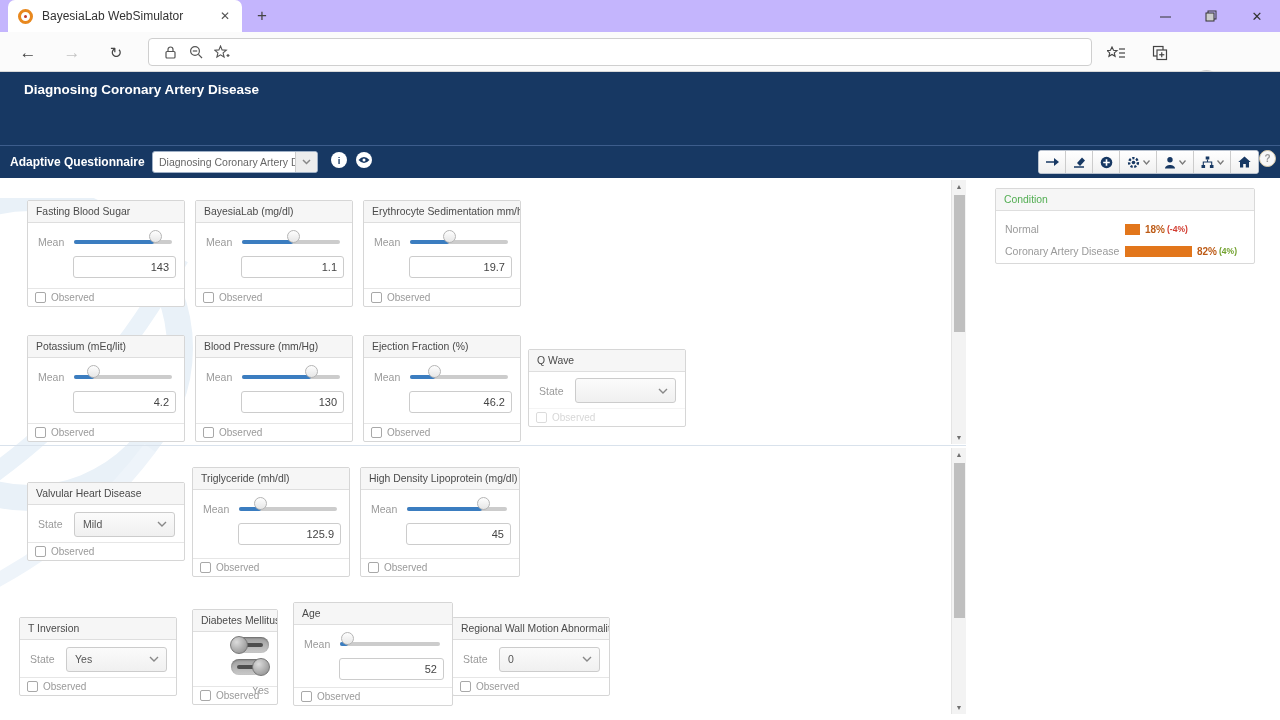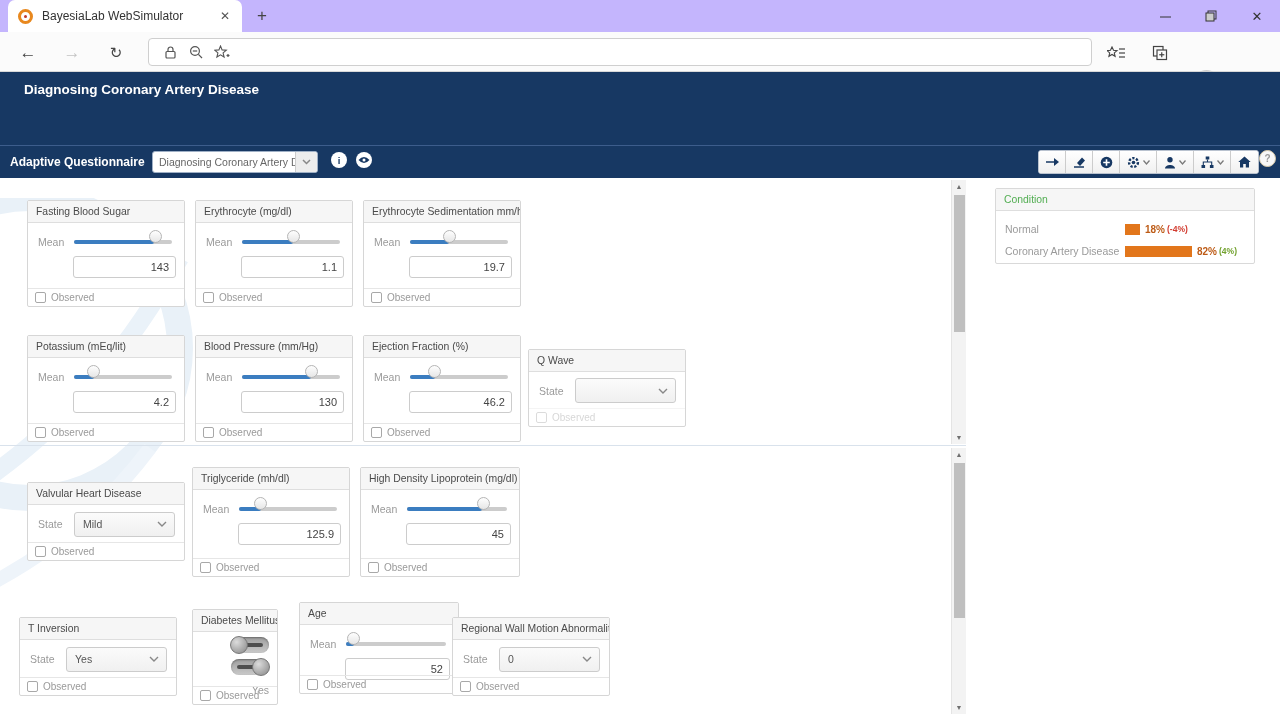--- a/index.html
+++ b/index.html
@@ -295,21 +295,21 @@
               </div>
             </div>
             <div class="row-input"><input class="val-input" readonly="" value="143" style=""></div>
           </div>
           <div class="card-footer">
             <span class="cb"></span>
             <span class="cb-label">Observed</span>
           </div>
         </div>
         <div class="card" style="left: 188px; top: 22px; width: 158px; height: 107px;">
-          <div class="card-header">Erythrocyte (mg/dl)</div>
+          <div class="card-header">BayesiaLab (mg/dl)</div>
           <div class="card-body" style="height: 66px;">
             <div class="row-mean">
               <span class="lbl">Mean</span>
               <div class="slider">
                 <div class="track">
                   <div class="fill" style="width: 52%;"></div>
                 </div>
                 <div class="thumb" style="left: 52%;"></div>
               </div>
             </div>
@@ -510,21 +510,21 @@
                 <div class="knob"></div>
               </div>
               <span class="opt-label">Yes</span>
             </div>
           </div>
           <div class="card-footer">
             <span class="cb checked"></span>
             <span class="cb-label">Observed</span>
           </div>
         </div>
-        <div class="card" style="left: 292px; top: 424px; width: 160px; height: 92px;">
+        <div class="card" style="left: 286px; top: 424px; width: 160px; height: 104px;">
           <div class="card-header">Age</div>
           <div class="card-body" style="height: 69px;">
             <div class="row-mean">
               <span class="lbl">Mean</span>
               <div class="slider">
                 <div class="track">
                   <div class="fill" style="width: 8%;"></div>
                 </div>
                 <div class="thumb" style="left: 8%;"></div>
               </div>

